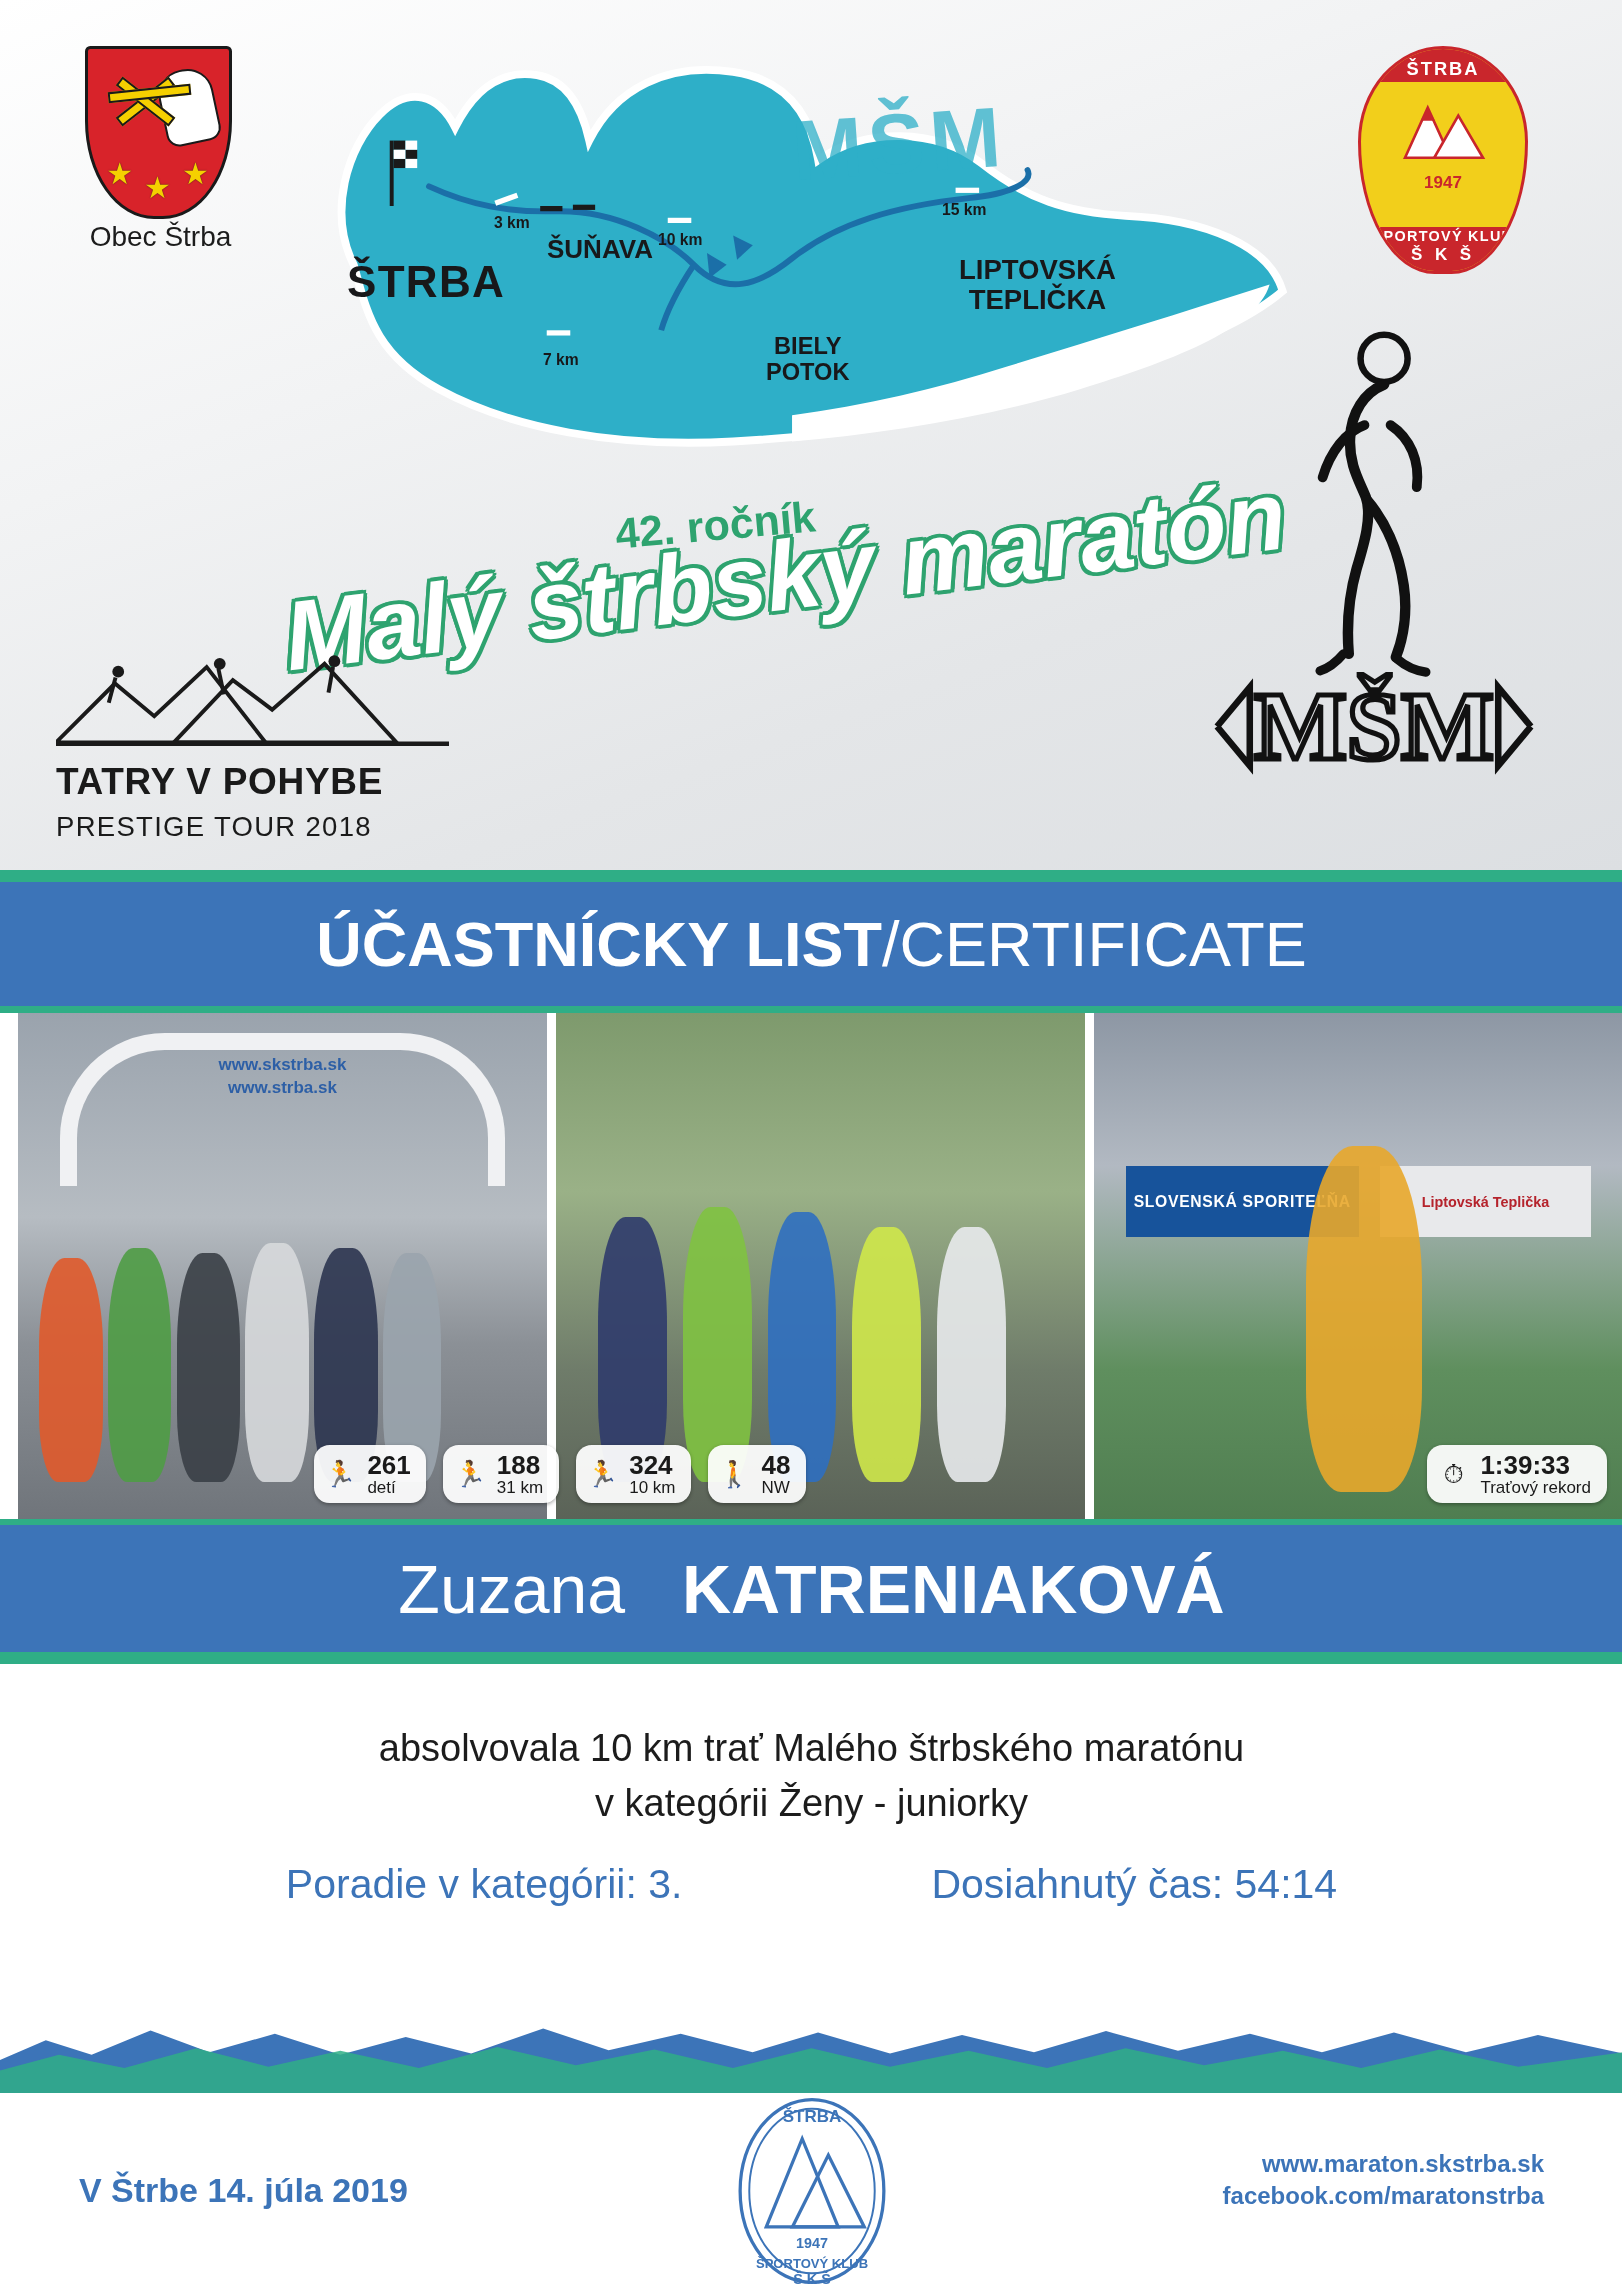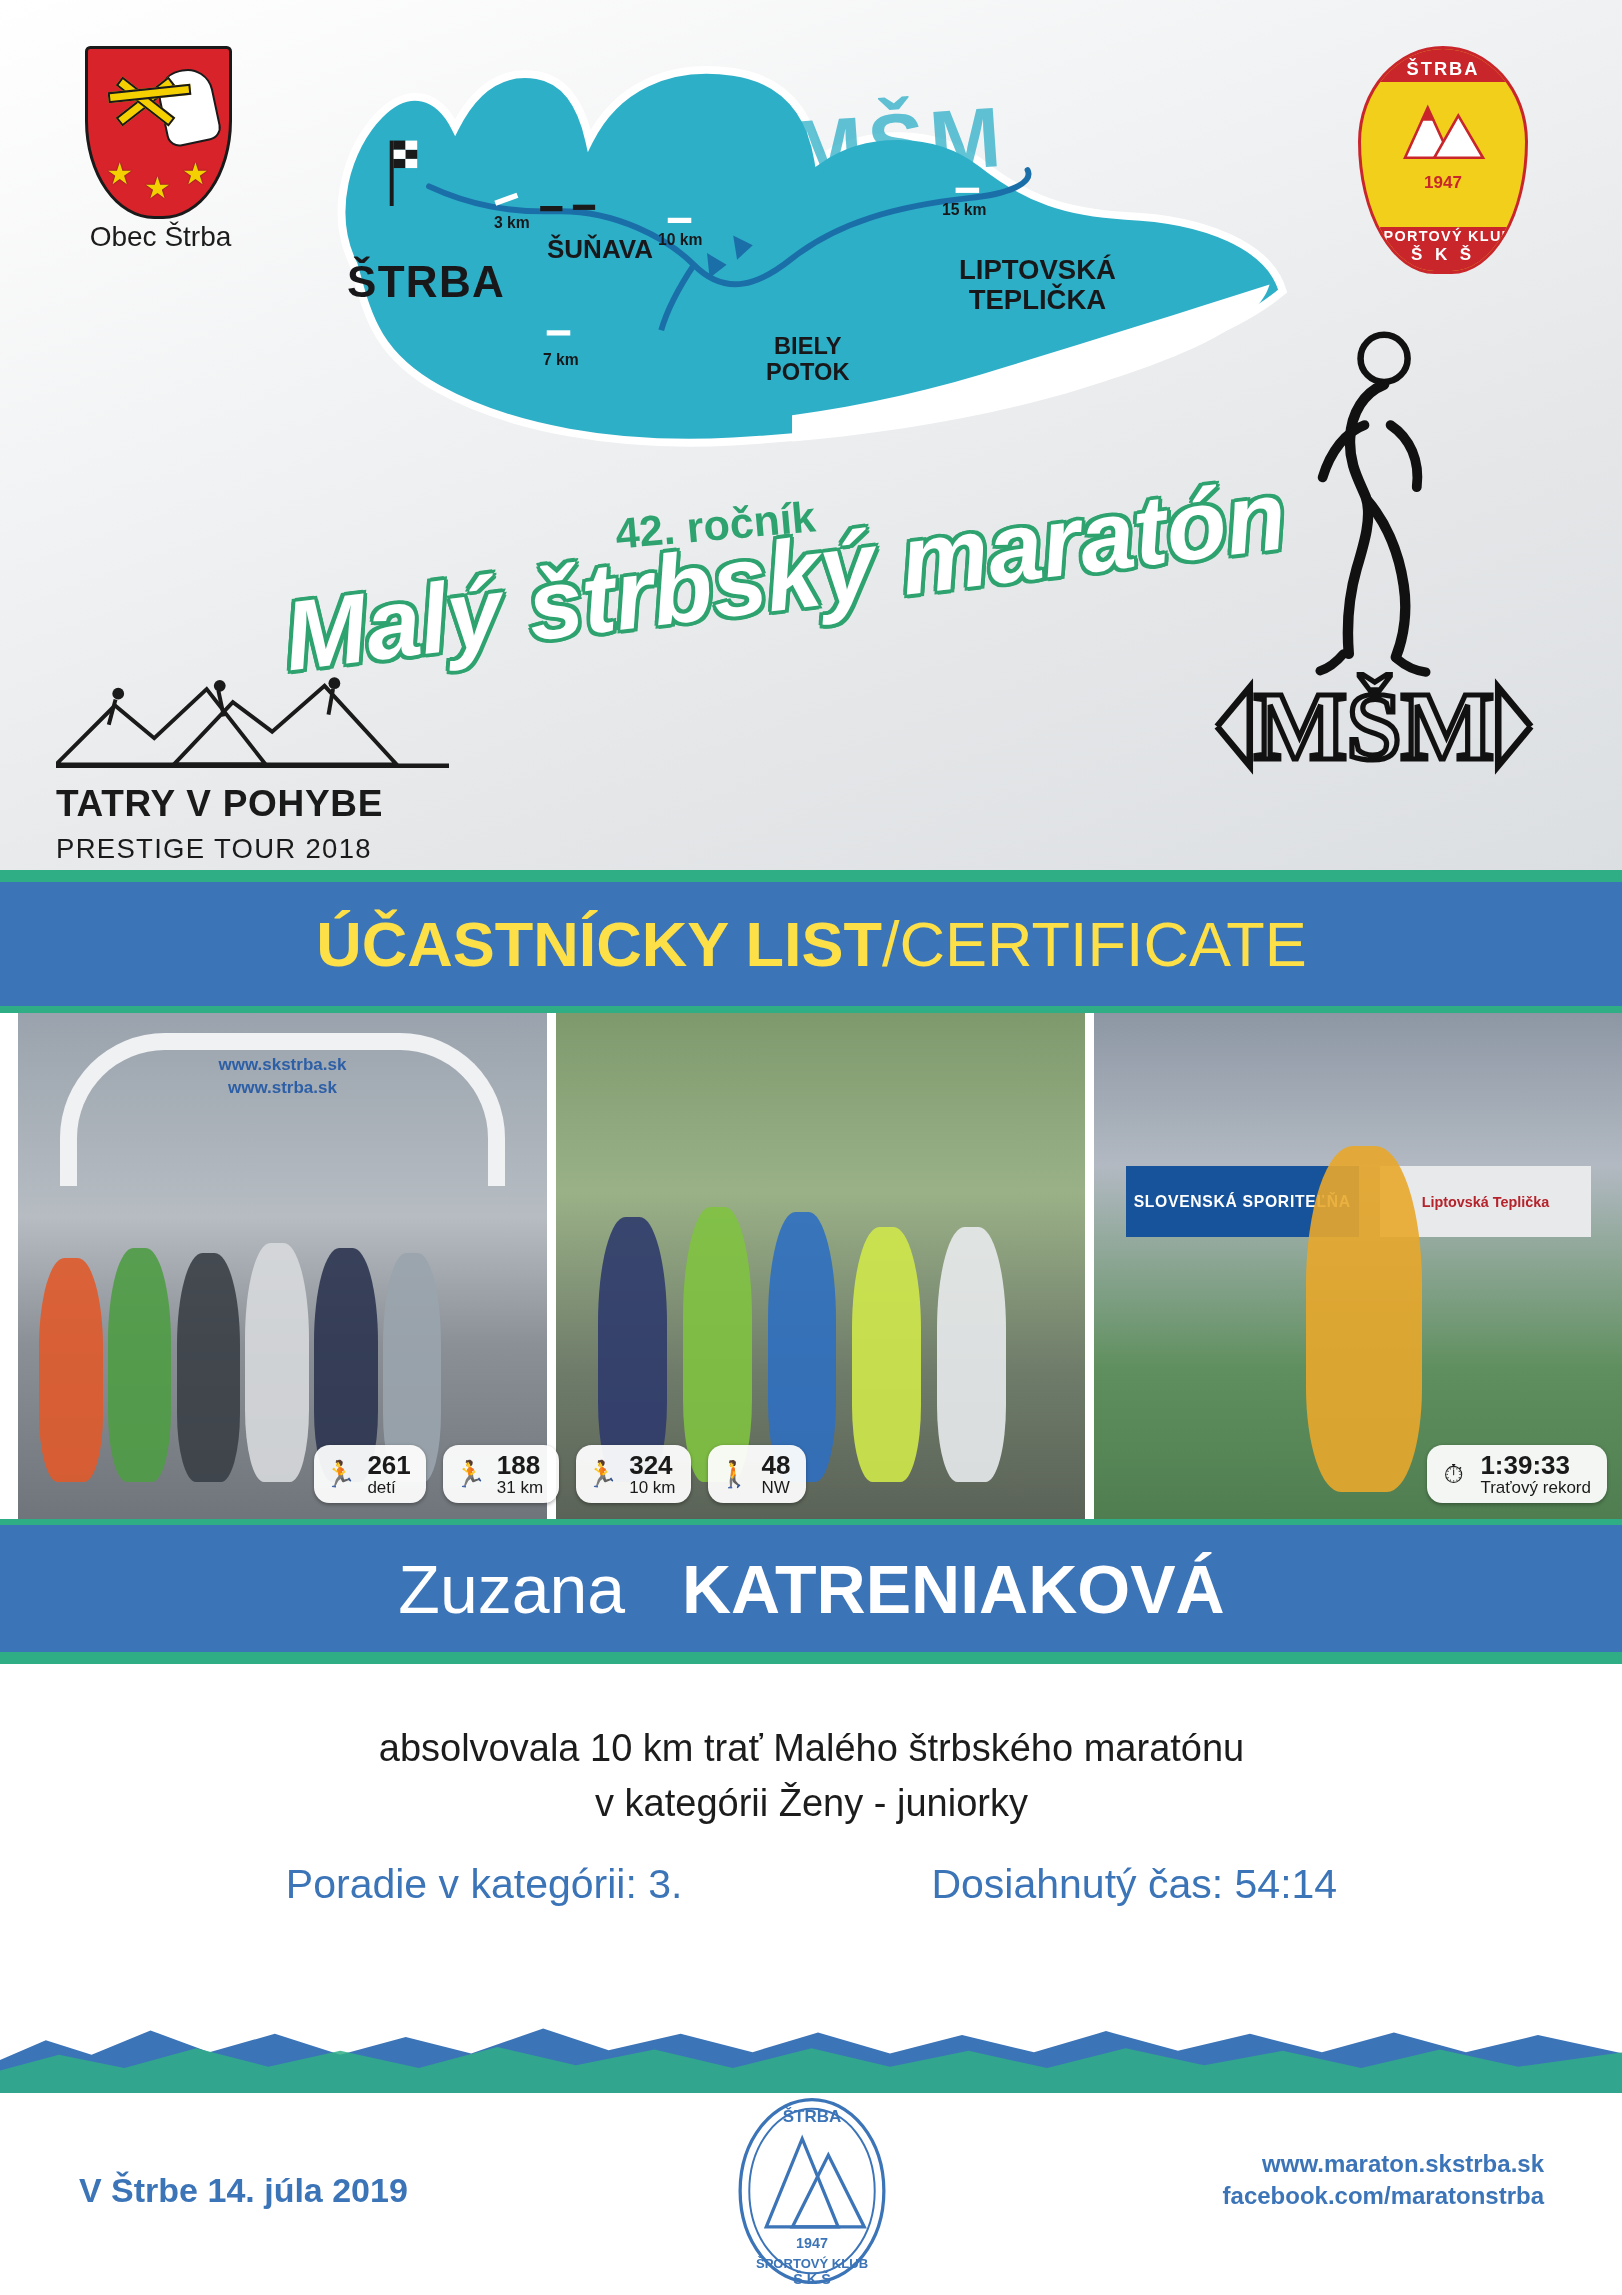--- a/index.html
+++ b/index.html
@@ -202,21 +202,21 @@
     text-shadow:
        3.9px 0 0 #2ea36f, -3.9px 0 0 #2ea36f, 0 3.9px 0 #2ea36f, 0 -3.9px 0 #2ea36f,
        3.3px 3.3px 0 #2ea36f, -3.3px 3.3px 0 #2ea36f, 3.3px -3.3px 0 #2ea36f, -3.3px -3.3px 0 #2ea36f;
     transform: rotate(-7deg);
     white-space: nowrap;
   }
 
   
   .tatry {
     position: absolute;
-    left: 56px; top: 666px;
+    left: 56px; top: 644px;
     width: 425px;
   }
   .tatry-art {
     width: 393px; height: 115px;
     position: relative;
   }
   .tatry-title {
     font-size: 37px;
     font-weight: bold;
     color: #1a1a1a;
@@ -251,21 +251,21 @@
   }
   .cert-bar {
     position: absolute;
     left: 0; top: 882px;
     width: 1623px; height: 124px;
     background: #3c74b8;
   }
   .cert-bar .inner {
     width: 100%; height: 100%;
     display: flex; align-items: center; justify-content: center;
-    color: #fde047;
+    color: #ffffff;
     font-size: 63px;
     white-space: nowrap;
   }
   .cert-bold { font-weight: bold; }
   .cert-light { font-weight: normal; }
 
   
   .photos {
     position: absolute;
     left: 0; top: 1013px;

